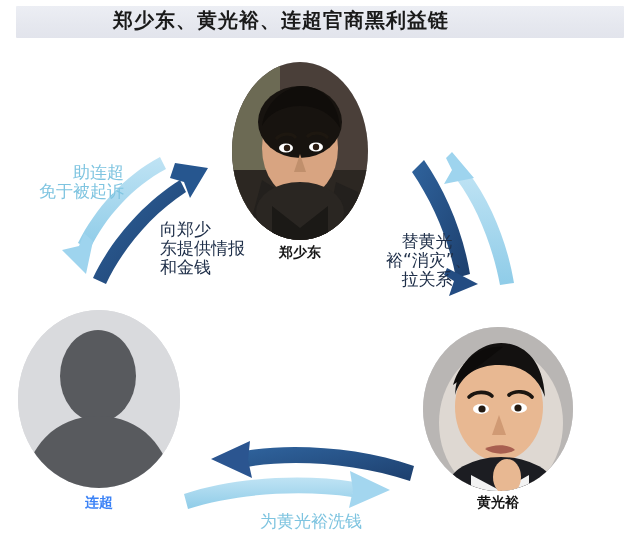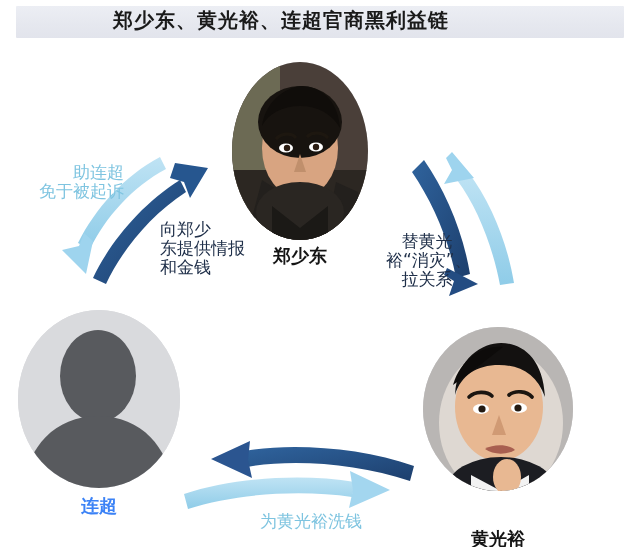--- a/index.html
+++ b/index.html
@@ -47,21 +47,21 @@
   }
   .photo-circle {
     position: absolute;
     border-radius: 50%;
     overflow: hidden;
     background: #cfcfd2;
   }
   .node-name {
     position: absolute;
     text-align: center;
-    font-size: 18px;
+    font-size: 14px;
     font-weight: bold;
     color: #151515;
     white-space: nowrap;
   }
   .node-name.faded {
     color: #3b82f6;
     text-shadow: 0 0 2px rgba(255,255,255,0.9);
   }
 
   
@@ -81,21 +81,20 @@
   #node-huang .photo-circle {
     left: 423px;
     top: 327px;
     width: 150px;
     height: 164px;
   }
   #node-huang .node-name {
     left: 423px;
     top: 494px;
     width: 150px;
-    margin-top: 33px;
   }
 
   
   #node-lian .photo-circle {
     left: 18px;
     top: 310px;
     width: 162px;
     height: 178px;
     background: #d9dadd;
   }

